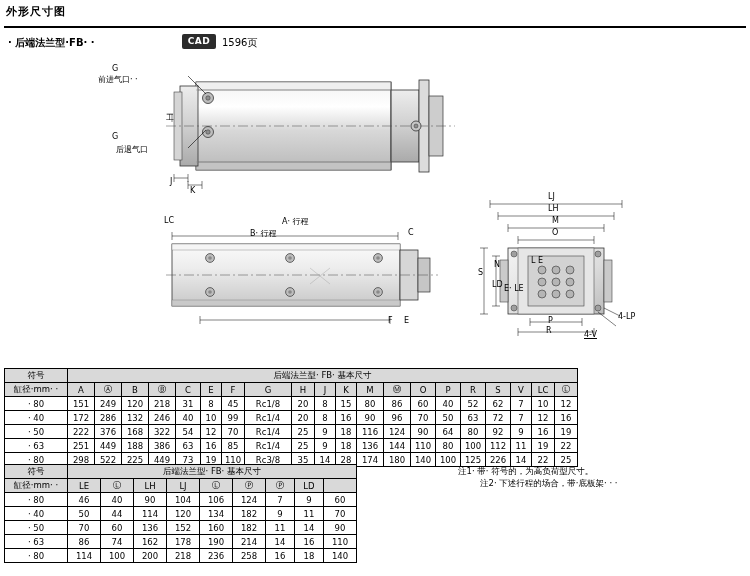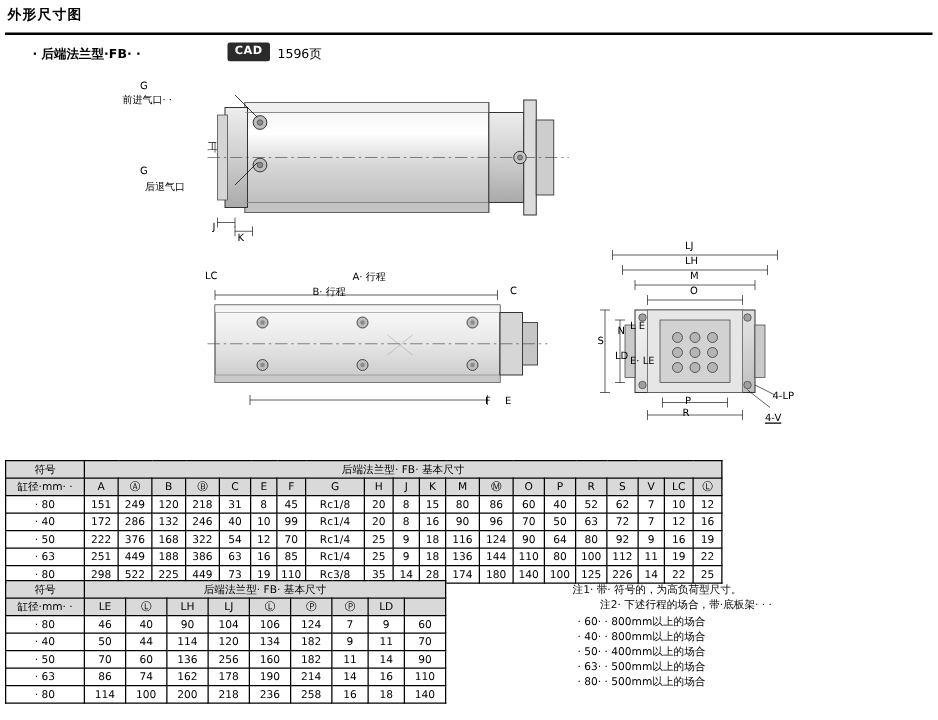--- a/index.html
+++ b/index.html
@@ -16,21 +16,21 @@
   .page-title{
     position:absolute;left:6px;top:4px;
     font-size:11px;font-weight:bold;letter-spacing:1px;
   }
   .title-rule{
     position:absolute;left:4px;top:26px;width:742px;height:2px;background:#000;
   }
 
   
   .subtitle{
-    position:absolute;left:26px;top:36px;font-size:10px;font-weight:bold;
+    position:absolute;left:8px;top:36px;font-size:10px;font-weight:bold;
   }
   .cad-badge{
     position:absolute;left:182px;top:34px;
     width:34px;height:15px;background:#2b2b2b;color:#fff;
     font-size:9px;font-weight:bold;text-align:center;line-height:15px;
     border-radius:2px;letter-spacing:.5px;
   }
   .cad-page{
     position:absolute;left:222px;top:36px;font-size:10px;text-align:right;
   }
@@ -246,26 +246,26 @@
       <line x1="128" y1="122" x2="146" y2="136" stroke="#000" stroke-width="0.5"></line>
     </svg>
   </div>
   <div class="lbl" style="left:548px;top:192px;">LJ</div>
   <div class="lbl" style="left:548px;top:204px;">LH</div>
   <div class="lbl" style="left:552px;top:216px;">M</div>
   <div class="lbl" style="left:552px;top:228px;">O</div>
   <div class="lbl" style="left:494px;top:260px;">N</div>
   <div class="lbl" style="left:478px;top:268px;">S</div>
   <div class="lbl" style="left:492px;top:280px;">LD</div>
-  <div class="lbl" style="left:504px;top:256px;">L E</div>
+  <div class="lbl" style="left:531px;top:256px;">L E</div>
   <div class="lbl" style="left:504px;top:284px;">E· LE</div>
   <div class="lbl" style="left:548px;top:316px;">P</div>
   <div class="lbl" style="left:546px;top:326px;">R</div>
   <div class="lbl" style="left:618px;top:312px;">4-LP</div>
-  <div class="lbl" style="left:612px;top:330px;text-decoration:underline;">4-V</div>
+  <div class="lbl" style="left:584px;top:330px;text-decoration:underline;">4-V</div>
 
 
   <table class="dim" style="left:4px;top:368px;">
     <tbody>
         <tr>
       <td class="hdr-grey left-col">符号</td>
       <td class="hdr-grey" colspan="20">后端法兰型· FB· 基本尺寸</td>
     </tr>
     <tr>
       <td class="hdr-grey left-col">缸径·mm· ·</td>
@@ -448,21 +448,21 @@
       <td>182</td>
       <td>9</td>
       <td>11</td>
       <td>70</td>
     </tr>
     <tr>
       <td class="left-col">· 50</td>
       <td>70</td>
       <td>60</td>
       <td>136</td>
-      <td>256</td>
+      <td>152</td>
       <td>160</td>
       <td>182</td>
       <td>11</td>
       <td>14</td>
       <td>90</td>
     </tr>
     <tr>
       <td class="left-col">· 63</td>
       <td>86</td>
       <td>74</td>
@@ -484,21 +484,14 @@
       <td>258</td>
       <td>16</td>
       <td>18</td>
       <td>140</td>
     </tr>
   </tbody>
     </table>
 
   <div class="note" style="left:458px;top:466px;">注1· 带· 符号的，为高负荷型尺寸。</div>
   <div class="note" style="left:480px;top:478px;">注2· 下述行程的场合，带·底板架· · ·</div>
-  <div class="note-list" style="left:462px;top:492px;">
-    <div>· 60· ·  800mm以上的场合</div>
-    <div>· 40· ·  800mm以上的场合</div>
-    <div>· 50· ·  400mm以上的场合</div>
-    <div>· 63· ·  500mm以上的场合</div>
-    <div>· 80· ·  500mm以上的场合</div>
-  </div>
 
 </div>
 
 </body></html>

